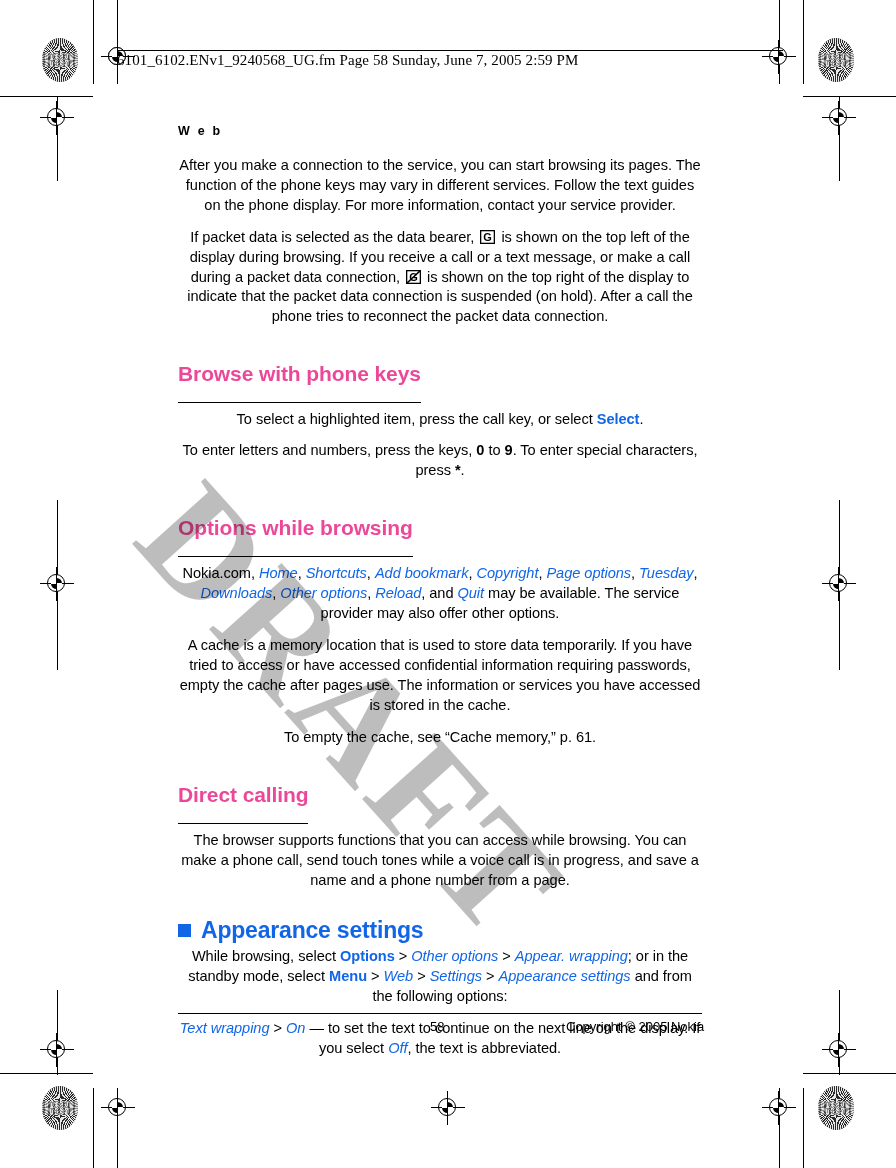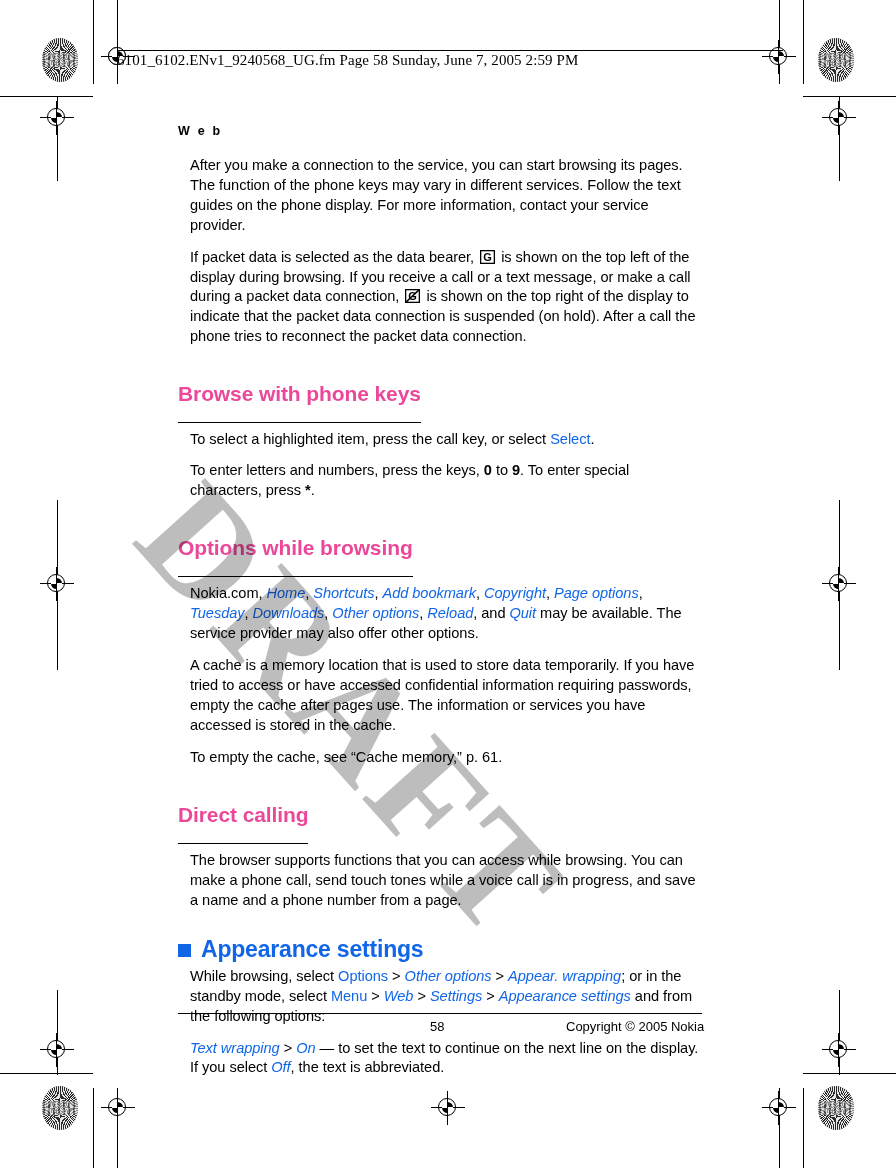--- a/index.html
+++ b/index.html
@@ -160,29 +160,30 @@
     font-weight: bold;
     color: #ec4899;
     border-bottom: 1.6px solid #000;
     display: inline-block;
     padding-bottom: 16px;
     line-height: 1.2;
     letter-spacing: -0.1px;
   }
 
   p.body {
-    margin: 0 0 12px 12px;
+    margin: 0 0 12px 0;
     font-size: 14.6px;
     line-height: 1.365;
     color: #000;
     letter-spacing: -0.05px;
+    text-align: center;
   }
   p.tight { margin-bottom: 11px; }
   .blue-i    { color: #1166e8; font-style: italic; }
-  .blue-b    { color: #1166e8; font-weight: normal; }
+  .blue-b    { color: #1166e8; font-weight: bold; }
   .bold      { font-weight: bold; }
   .gt        { color: #000; }
 
   
   .ico {
     display: inline-block;
     vertical-align: -2px;
     margin: 0 2px;
   }
   .ico svg { display: block; }

